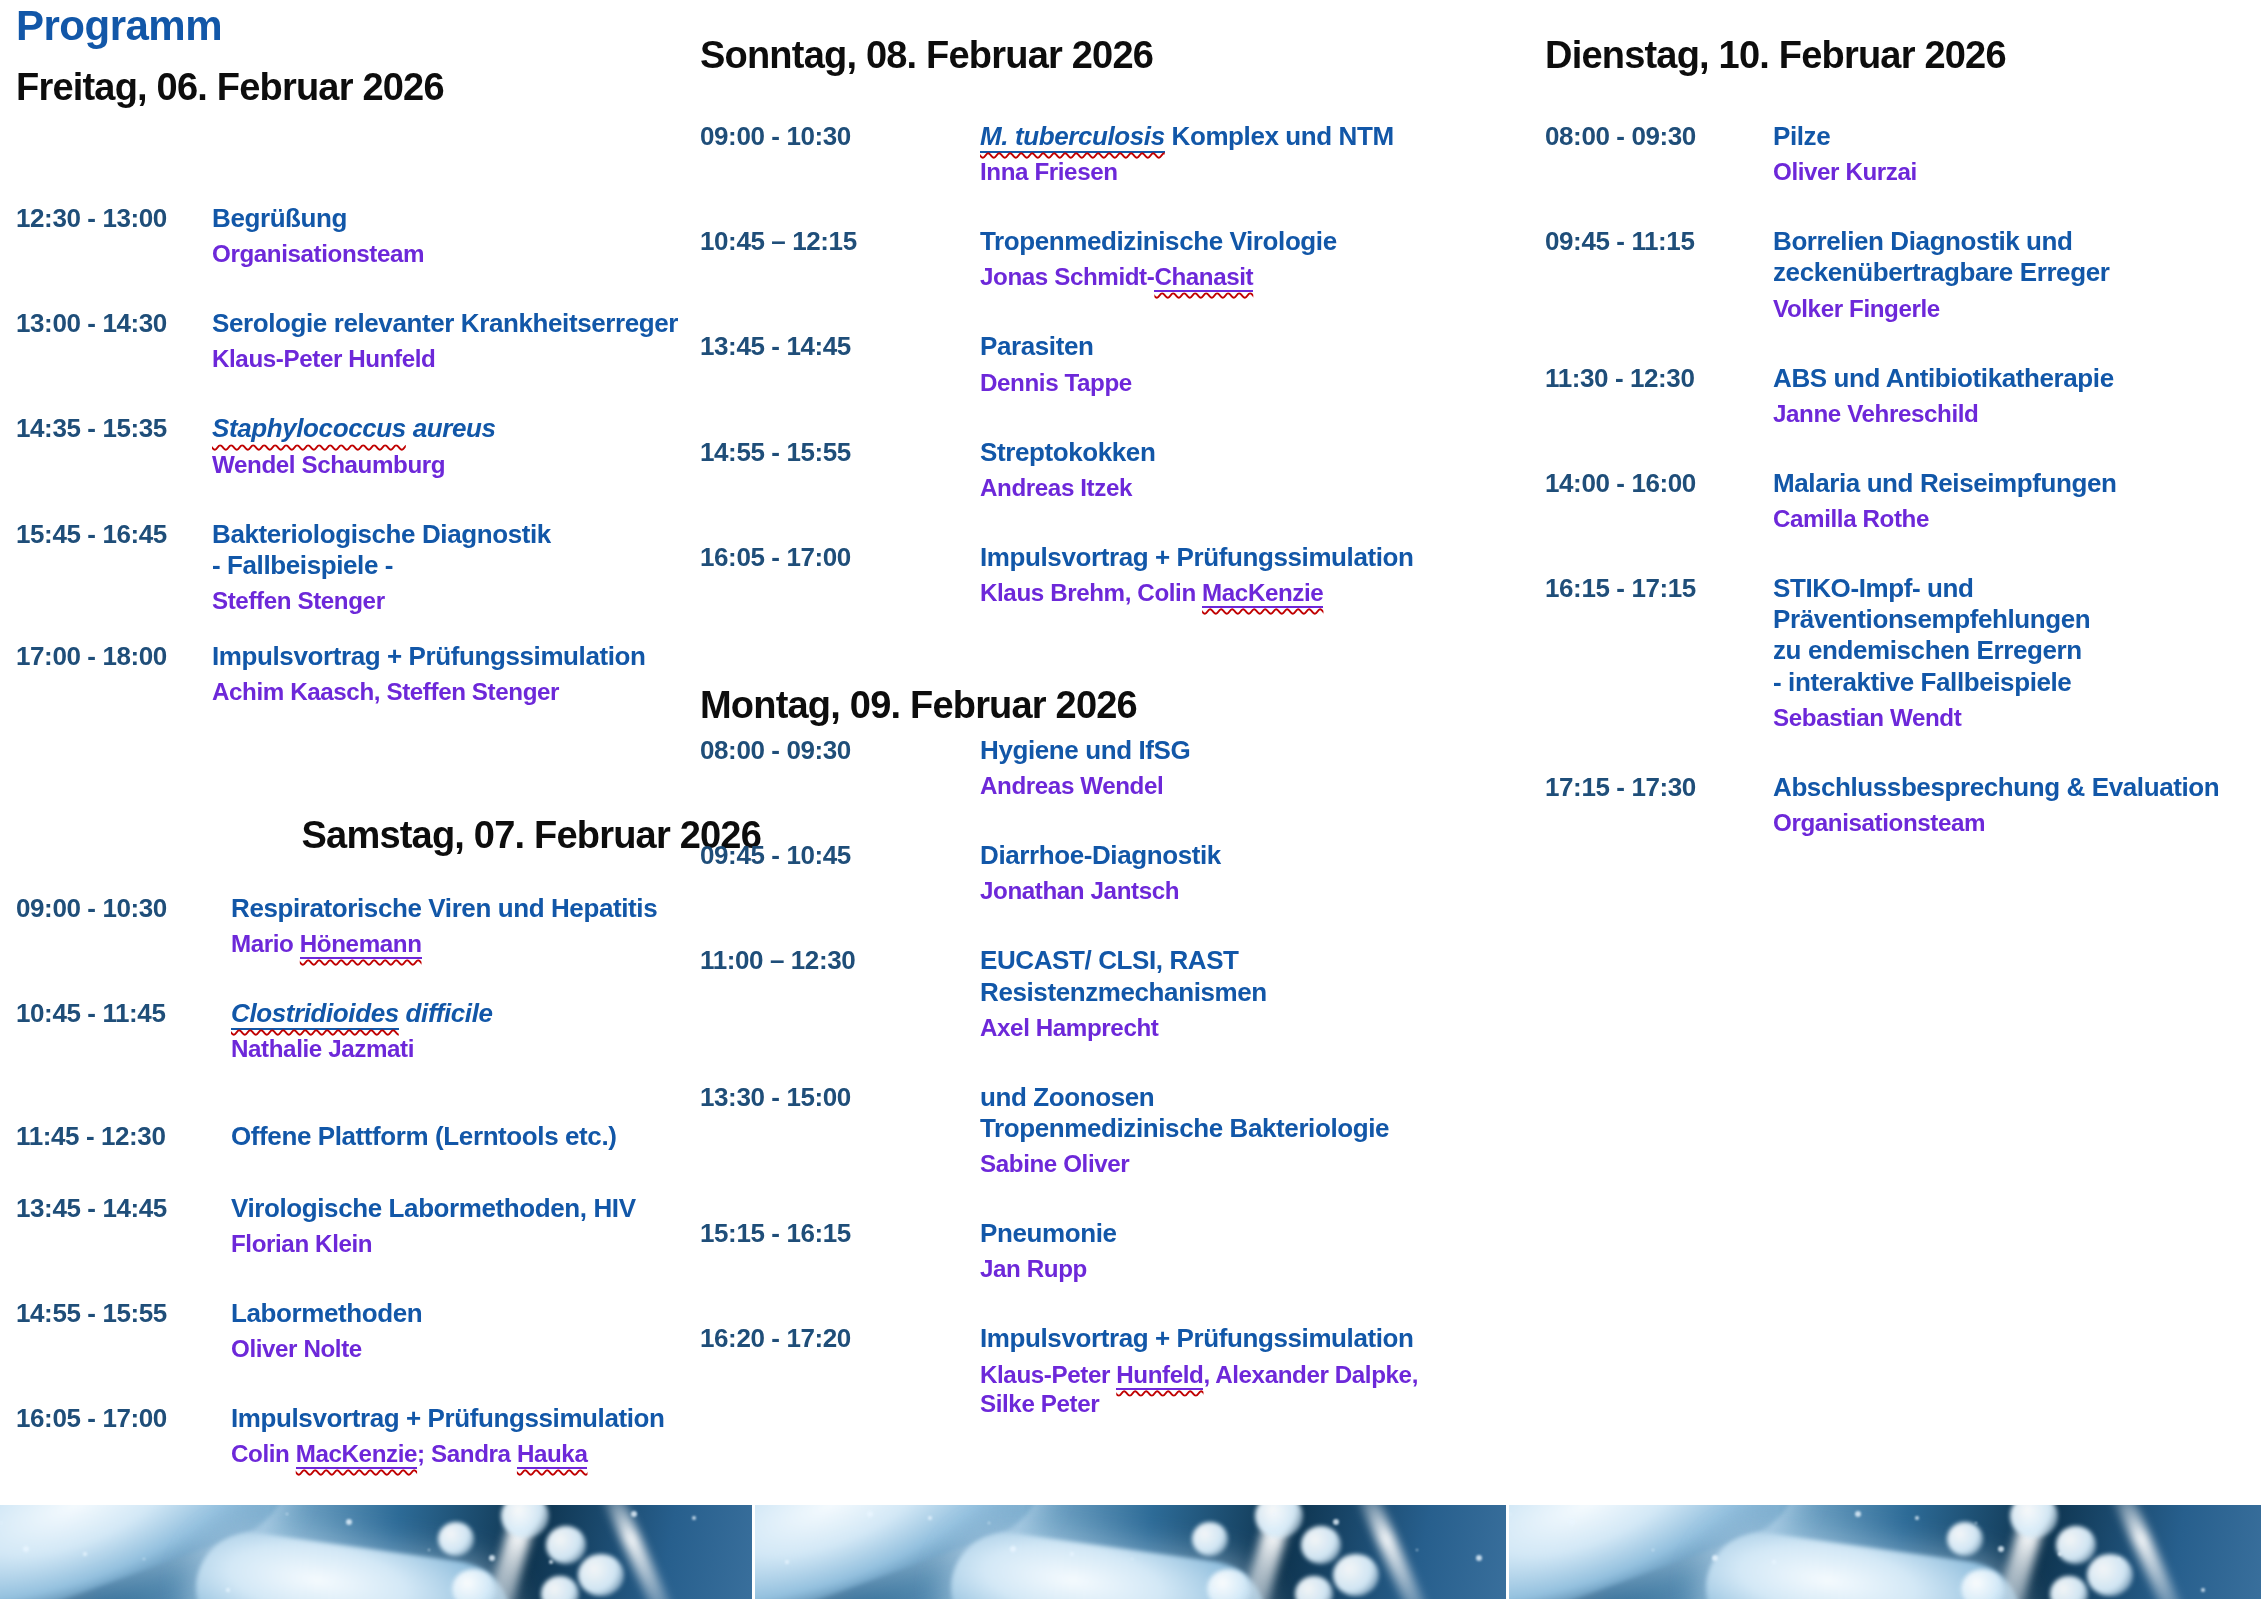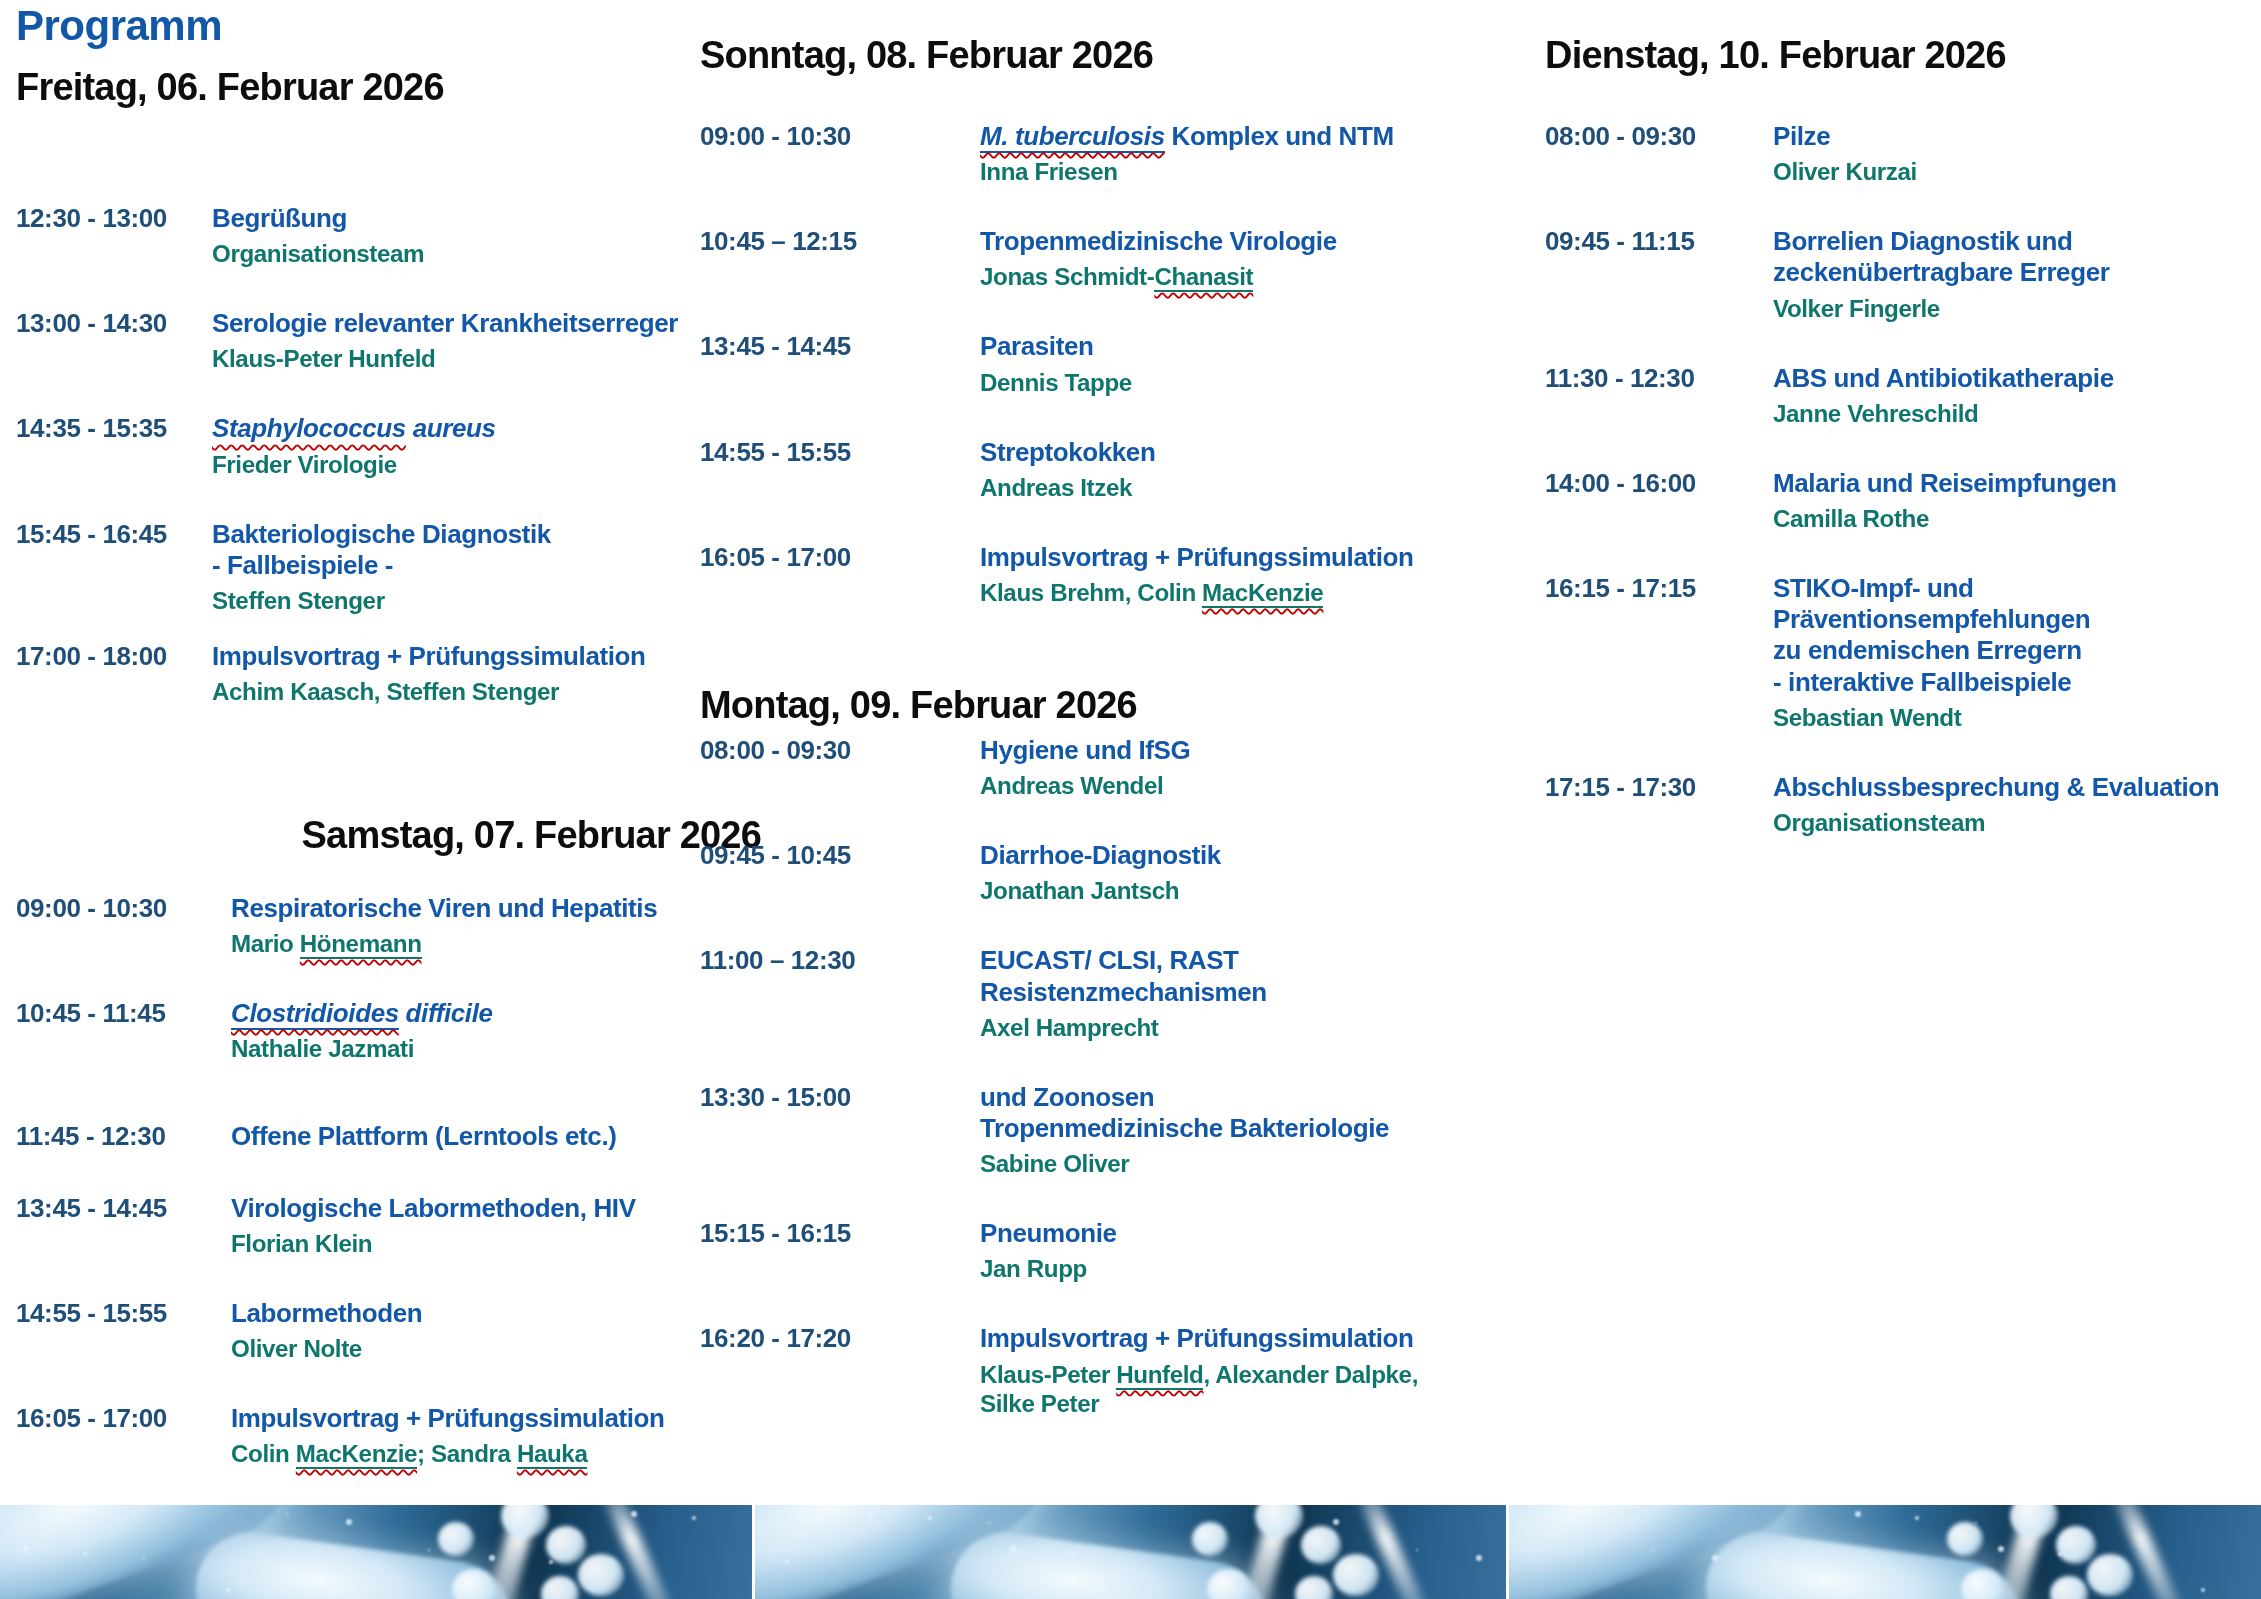--- a/index.html
+++ b/index.html
@@ -34,21 +34,21 @@
   .d1 .session{--tw:215px;}
   .d2 .session,.d3 .session{--tw:280px;}
   .d4 .session{--tw:228px;}
   .d0 .session:nth-of-type(1){font-size:26px;}
   .d0 .session:nth-of-type(2){}
   .d0 .session:nth-of-type(4){margin-bottom:26px;}
   .d1 .session:nth-of-type(2){margin-bottom:58px;}
 
   .time{color:#1F4E79;white-space:nowrap;}
   .topic-line{color:#1257A8;white-space:nowrap;}
-  .speaker-line{color:#0f766e;font-size:0.93em;margin-top:5px;white-space:nowrap;}
+  .speaker-line{color:#6d28d9;font-size:0.93em;margin-top:5px;white-space:nowrap;}
   .speaker-line + .speaker-line{margin-top:0;}
   .it{font-style:italic;}
   .sq{
     text-decoration-line:underline;text-decoration-style:wavy;
     text-decoration-color:#C00000;text-decoration-thickness:1.5px;text-underline-offset:7px;
   }
   .ul{border-bottom:2px solid currentColor;}
 
   
   .strip{
@@ -105,21 +105,21 @@
         <div class="time">13:00 - 14:30</div>
         <div class="body">
           <div class="topic-line"><span class="seg">Serologie relevanter Krankheitserreger</span></div>
           <div class="speaker-line"><span class="seg">Klaus-Peter Hunfeld</span></div>
         </div>
       </div>
       <div class="session">
         <div class="time">14:35 - 15:35</div>
         <div class="body">
           <div class="topic-line"><span class="seg it sq">Staphylococcus</span><span class="seg it"> </span><span class="seg it">aureus</span></div>
-          <div class="speaker-line"><span class="seg">Frieder Virologie</span></div>
+          <div class="speaker-line"><span class="seg">Wendel Schaumburg</span></div>
         </div>
       </div>
       <div class="session">
         <div class="time">15:45 - 16:45</div>
         <div class="body">
           <div class="topic-line"><span class="seg">Bakteriologische Diagnostik</span></div>
           <div class="topic-line"><span class="seg">- Fallbeispiele -</span></div>
           <div class="speaker-line"><span class="seg">Steffen Stenger</span></div>
         </div>
       </div>

